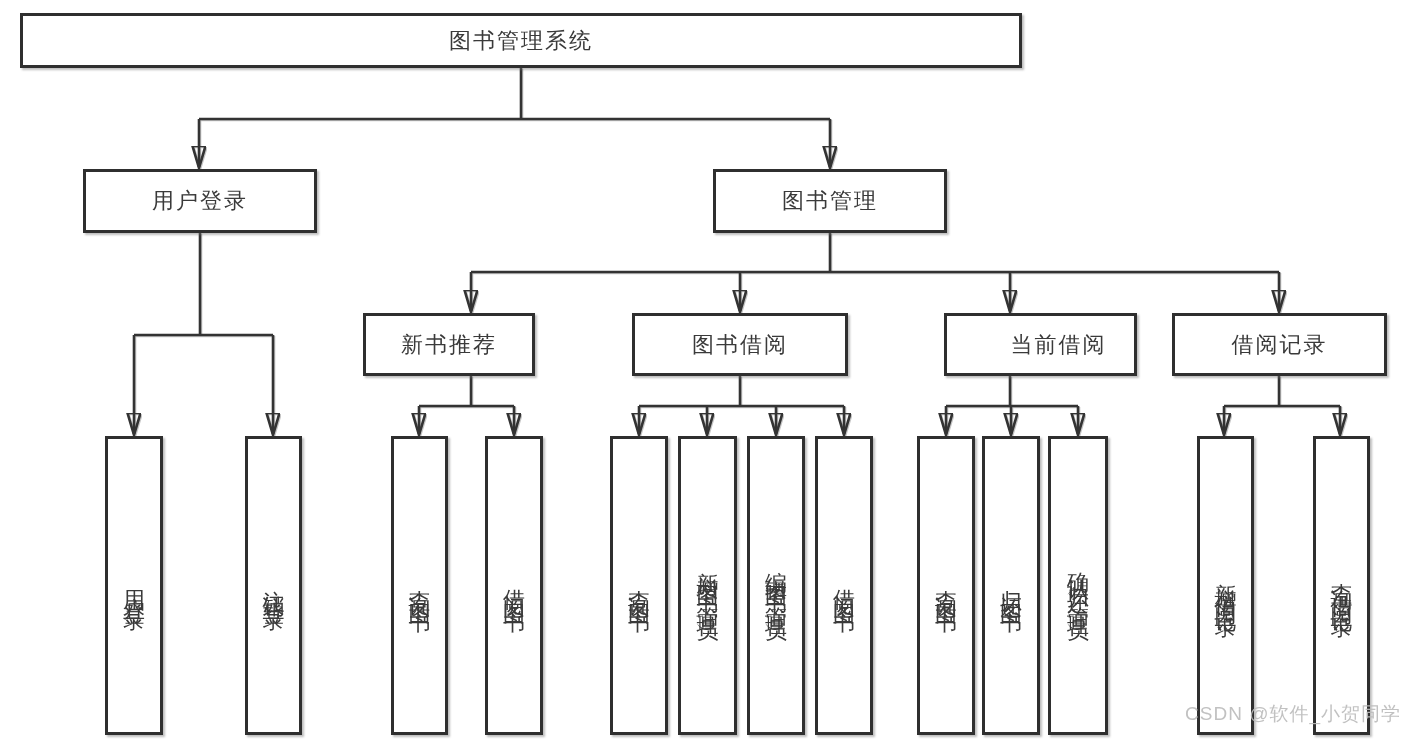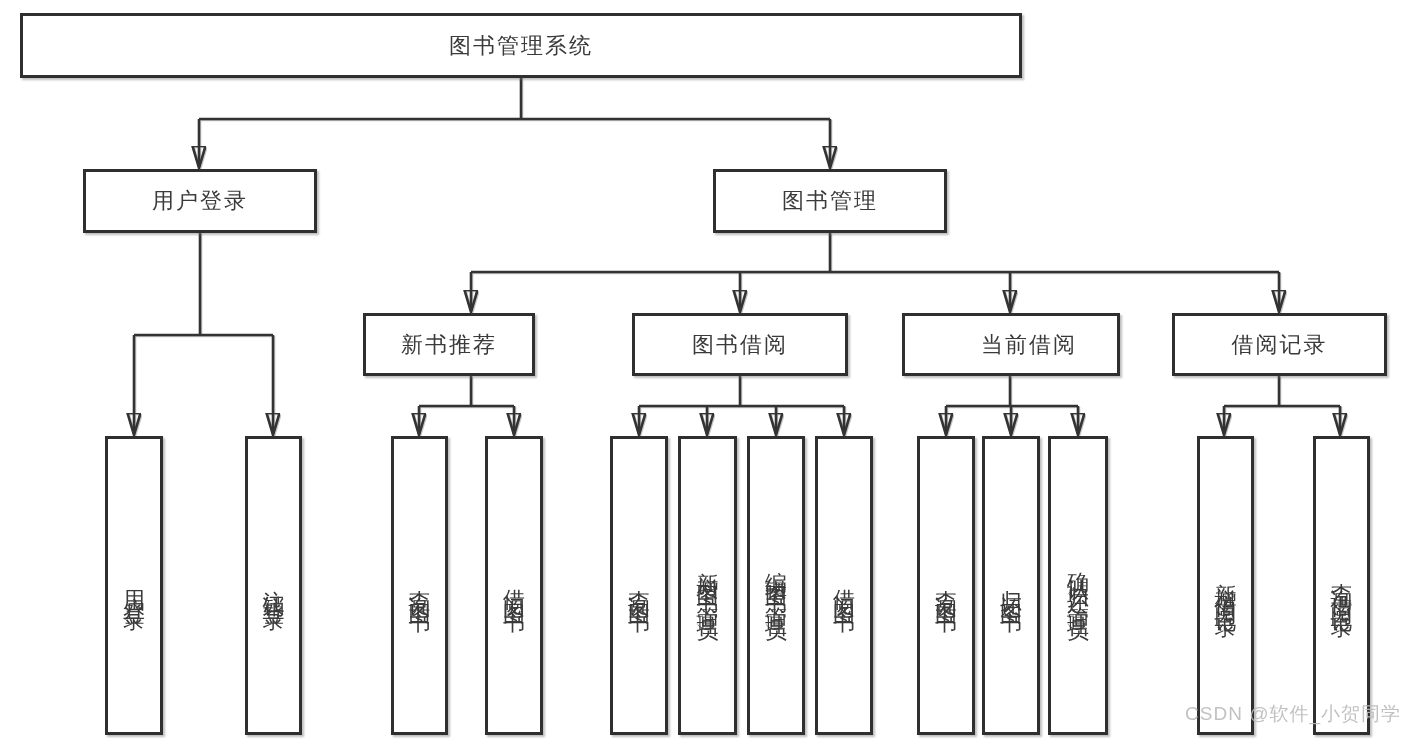--- a/index.html
+++ b/index.html
@@ -106,28 +106,28 @@
     <path d="M946,406 V434" marker-end="url(#arrow)"></path>
     <path d="M1011,406 V434" marker-end="url(#arrow)"></path>
     <path d="M1078,406 V434" marker-end="url(#arrow)"></path>
 
     <path d="M1279,376 V406"></path>
     <path d="M1224,406 H1340"></path>
     <path d="M1224,406 V434" marker-end="url(#arrow)"></path>
     <path d="M1340,406 V434" marker-end="url(#arrow)"></path>
   </svg>
 
-  <div class="node" style="left:20px; top:13px; width:1002px; height:65px;">图书管理系统</div>
+  <div class="node" style="left:20px; top:13px; width:1002px; height:55px;">图书管理系统</div>
 
   <div class="node" style="left:83px; top:169px; width:234px; height:64px;">用户登录</div>
   <div class="node" style="left:713px; top:169px; width:234px; height:64px;">图书管理</div>
 
   <div class="node" style="left:363px; top:313px; width:172px; height:63px;">新书推荐</div>
   <div class="node" style="left:632px; top:313px; width:216px; height:63px;text-align:right;">图书借阅</div>
-  <div class="node" style="left:902px; top:313px; width:218px; height:63px;padding-left:36px;">当前借阅</div>
+  <div class="node" style="left:944px; top:313px; width:193px; height:63px;padding-left:36px;">当前借阅</div>
   <div class="node" style="left:1172px; top:313px; width:215px; height:63px;">借阅记录</div>
 
   <div class="node vertical" style="left:105px; top:436px; width:58px; height:299px;">用户登录</div>
   <div class="node vertical" style="left:245px; top:436px; width:57px; height:299px;">注销登录</div>
 
   <div class="node vertical" style="left:391px; top:436px; width:57px; height:299px;">查询图书</div>
   <div class="node vertical" style="left:485px; top:436px; width:58px; height:299px;">借阅图书</div>
 
   <div class="node vertical" style="left:610px; top:436px; width:58px; height:299px;">查询图书</div>
   <div class="node vertical" style="left:678px; top:436px; width:59px; height:299px;">新增图书（管理员）</div>

